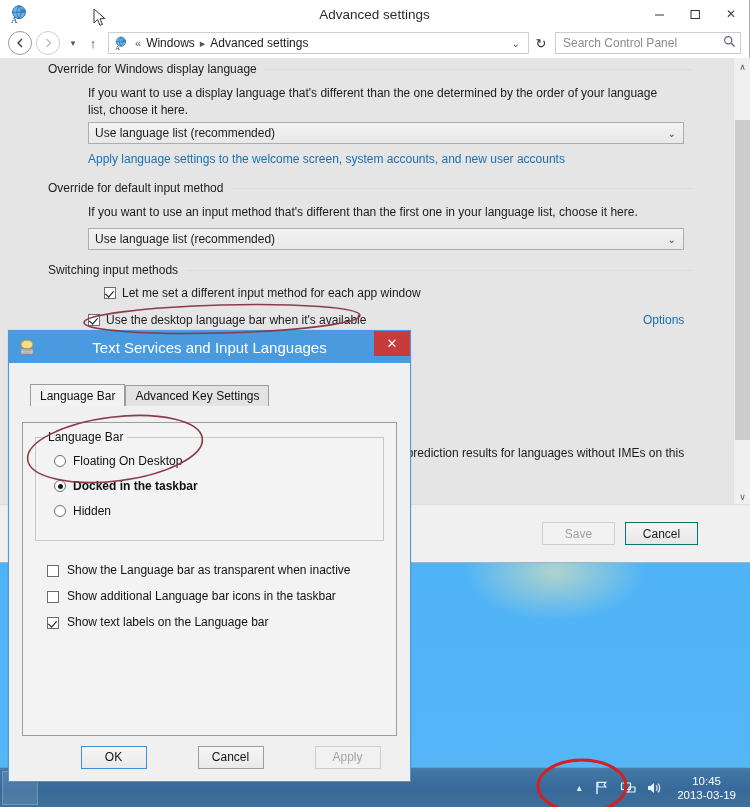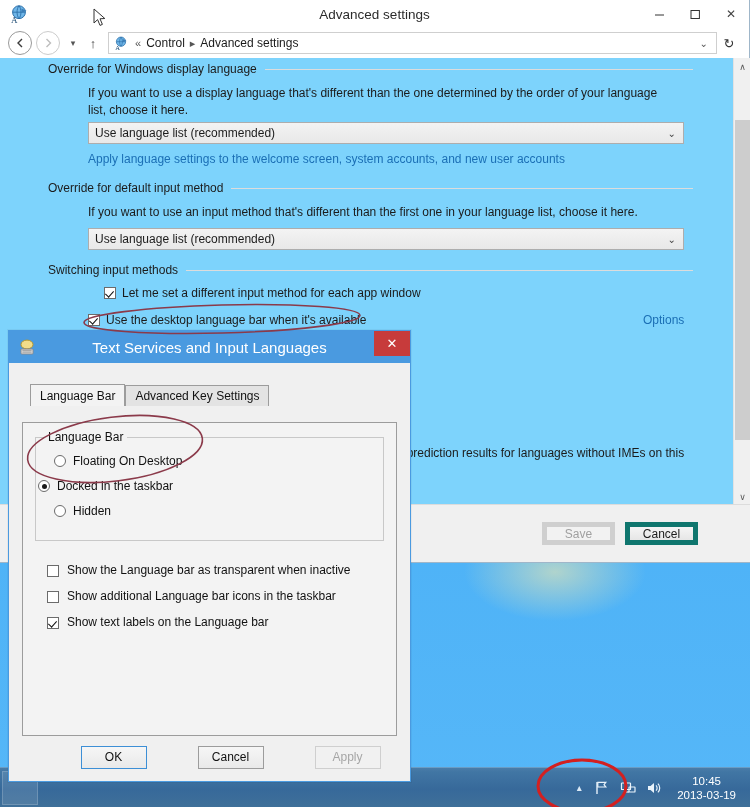--- a/index.html
+++ b/index.html
@@ -112,21 +112,21 @@
   #searchbox {
     width: 186px; height: 22px; border: 1px solid #cfcfcf; background: #fff;
     display: flex; align-items: center; padding: 0 4px 0 7px;
     font-size: 12px; color: #8a8a8a; margin-left: 2px;
   }
   #searchbox .sp { flex: 1 1 auto; }
 
   
   #content {
     position: absolute; left: 0; top: 58px; width: 750px; height: 447px;
-    background: #7dd3fc; overflow: hidden;
+    background: #e5e5e5; overflow: hidden;
   }
   #contentinner { position: absolute; left: 0; top: 0; width: 712px; height: 447px; }
 
   .group-head {
     font-size: 12px; color: #1b1b1b;
     margin: 0; padding: 0;
     display: flex; align-items: center; gap: 8px;
   }
   .group-head .rule { flex: 1 1 auto; height: 1px; background: #dcdcdc; }
 
@@ -167,21 +167,21 @@
   }
 
   
   #cp-footer {
     position: absolute; left: 0; bottom: 0; width: 750px; height: 58px;
     background: #f0f0f0; border-top: 1px solid #dcdcdc;
     display: flex; align-items: center; justify-content: flex-end;
     padding-right: 52px; gap: 10px;
   }
   .winbtn {
-    min-width: 73px; height: 23px; border: 5px solid #0f766e;
+    min-width: 73px; height: 23px; border: 1px solid #0f766e;
     background: linear-gradient(to bottom, #f5f5f5, #e6e6e6);
     font-size: 12px; color: #1b1b1b;
     display: flex; align-items: center; justify-content: center;
   }
   .winbtn.disabled { color: #a0a0a0; border-color: #cfcfcf; background: #f2f2f2; }
 
   
   #dialog {
     position: absolute; left: 8px; top: 330px; width: 403px; height: 452px;
     background: #f0f0f0;
@@ -337,29 +337,38 @@
     <div id="breadcrumb">
       <span class="bc-icon">
         <svg width="16" height="16" viewBox="0 0 22 22" aria-hidden="true">
           <circle cx="11" cy="9.2" r="6.4" fill="#6fb6e8" stroke="#2c6fa8" stroke-width="1"></circle>
           <path d="M4.7 9.2 h12.6 M11 2.8 c2.6 2.8 2.6 9.9 0 12.7 M11 2.8 c-2.6 2.8 -2.6 9.9 0 12.7" fill="none" stroke="#2c6fa8" stroke-width="0.9"></path>
           <path d="M13.5 5.5 l5 2.3 l-5 2.2 z" fill="#3c7fb8"></path>
           <text x="3" y="20" font-size="9" font-family="Liberation Serif, serif" fill="#15446e">A</text>
         </svg>
       </span>
       <span class="chev">«</span>
-      <span class="bc-item">Control</span>
+      <span class="bc-item">Windows</span>
       <span class="chev">▸</span>
       <span class="bc-item">Advanced settings</span>
       <span class="spacer"></span>
       <span class="dd">⌄</span>
     </div>
 
     <div id="refreshbtn">↻</div>
 
+    <div id="searchbox">
+      <span class="sp">Search Control Panel</span>
+      <span>
+        <svg width="13" height="13" viewBox="0 0 13 13" aria-hidden="true">
+          <circle cx="5.2" cy="5.2" r="3.6" fill="none" stroke="#5a6a78" stroke-width="1.2"></circle>
+          <path d="M8 8 L11.6 11.6" stroke="#5a6a78" stroke-width="1.4"></path>
+        </svg>
+      </span>
+    </div>
   </div>
 
   <div id="content">
     <div id="contentinner">
 
       <div style="position:absolute; left:48px; top:4px; width:645px;" class="group-head">
         <span>Override for Windows display language</span>
         <span class="rule"></span>
       </div>
       <div class="body-text" style="position:absolute; left:88px; top:27px; width:585px;">If you want to use a display language that's different than the one determined by the order of your language list, choose it here.</div>
@@ -434,21 +443,21 @@
 
     <div class="tabpane">
 
       <div class="fieldset">
         <span class="legend">Language Bar</span>
 
         <div class="radrow" style="position:absolute; left:18px; top:16px;">
           <span class="rad"></span>
           <span>Floating On Desktop</span>
         </div>
-        <div class="radrow" style="position:absolute; left:2px; top:41px;">
+        <div class="radrow" style="position:absolute; left:18px; top:41px;font-weight:bold;">
           <span class="rad sel"></span>
           <span>Docked in the taskbar</span>
         </div>
         <div class="radrow" style="position:absolute; left:18px; top:66px;">
           <span class="rad"></span>
           <span>Hidden</span>
         </div>
       </div>
 
       <div class="dlg-cbrow" style="position:absolute; left:24px; top:166px;">

